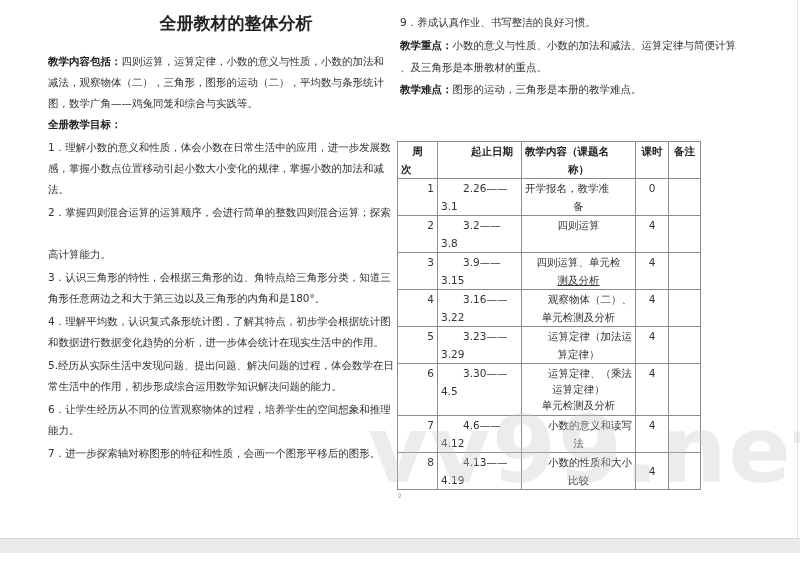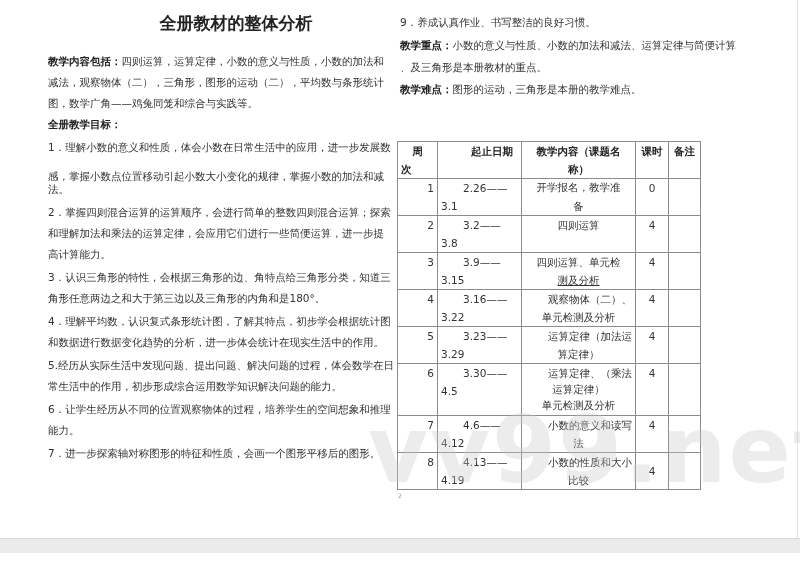--- a/index.html
+++ b/index.html
@@ -66,25 +66,24 @@
 
   <div class="doc-title">全册教材的整体分析</div>
 
   <div class="ln" style="left:48px; top:76px;">减法，观察物体（二），三角形，图形的运动（二），平均数与条形统计</div>
   <div class="ln" style="left:48px; top:55px;"><span class="lbl">教学内容包括：</span><span>四则运算，运算定律，小数的意义与性质，小数的加法和</span></div>
   <div class="ln" style="left:48px; top:97px;">图，数学广角——鸡兔同笼和综合与实践等。</div>
 
   <div class="ln lbl" style="left:48px; top:118px;">全册教学目标：</div>
 
   <div class="ln" style="left:48px; top:141px;">1．理解小数的意义和性质，体会小数在日常生活中的应用，进一步发展数</div>
-  <div class="ln" style="left:48px; top:162px;margin-top:8px;">感，掌握小数点位置移动引起小数大小变化的规律，掌握小数的加法和减</div>
+  <div class="ln" style="left:48px; top:162px;">感，掌握小数点位置移动引起小数大小变化的规律，掌握小数的加法和减</div>
   <div class="ln" style="left:48px; top:183px;">法。</div>
 
   <div class="ln" style="left:48px; top:206px;">2．掌握四则混合运算的运算顺序，会进行简单的整数四则混合运算；探索</div>
-  <div class="ln" style="left:48px; top:227px;">和理解加法和乘法的运算定律，会应用它们进行一些简便运算，进一步提</div>
   <div class="ln" style="left:48px; top:248px;">高计算能力。</div>
 
   <div class="ln" style="left:48px; top:271px;">3．认识三角形的特性，会根据三角形的边、角特点给三角形分类，知道三</div>
   <div class="ln" style="left:48px; top:292px;">角形任意两边之和大于第三边以及三角形的内角和是180°。</div>
 
   <div class="ln" style="left:48px; top:315px;">4．理解平均数，认识复式条形统计图，了解其特点，初步学会根据统计图</div>
   <div class="ln" style="left:48px; top:336px;">和数据进行数据变化趋势的分析，进一步体会统计在现实生活中的作用。</div>
 
   <div class="ln" style="left:48px; top:359px;">5.经历从实际生活中发现问题、提出问题、解决问题的过程，体会数学在日</div>
   <div class="ln" style="left:48px; top:380px;">常生活中的作用，初步形成综合运用数学知识解决问题的能力。</div>
@@ -105,35 +104,35 @@
 
   <table class="sched">
     <tbody>
         <tr style="height:36px;">
       <th class="c-week c-week-h">
             <span style="display:block;text-align:center;">周</span>
             <span style="display:block;">次</span>
           </th>
       <th class="c-date h-date">起止日期</th>
       <th class="c-content">
-            <span style="display:block;text-align:center;">教学内容（课题名</span>
+            <span style="display:block;text-align:left;">教学内容（课题名</span>
             <span style="display:block;">称）</span>
           </th>
       <th class="c-hours">课时</th>
       <th class="c-note">备注</th>
     </tr>
 
     <tr style="height:36px;">
       <td class="c-week">1</td>
       <td class="c-date">
             <span class="date-a">2.26——</span>
             <span class="date-b">3.1</span>
           </td>
       <td class="c-content">
-            <span style="display:block;text-align:center;font-family:Liberation Mono, monospace;">开学报名，教学准</span>
+            <span style="display:block;text-align:left;">开学报名，教学准</span>
             <span style="display:block;">备</span>
           </td>
       <td class="c-hours">0</td>
       <td class="c-note"></td>
     </tr>
 
     <tr style="height:36px;">
       <td class="c-week">2</td>
       <td class="c-date">
             <span class="date-a">3.2——</span>

